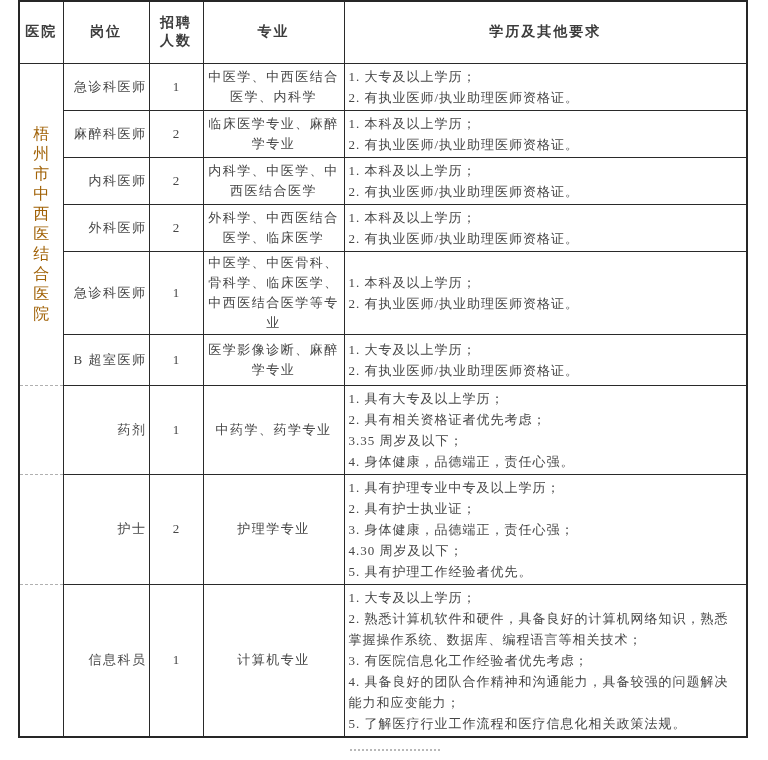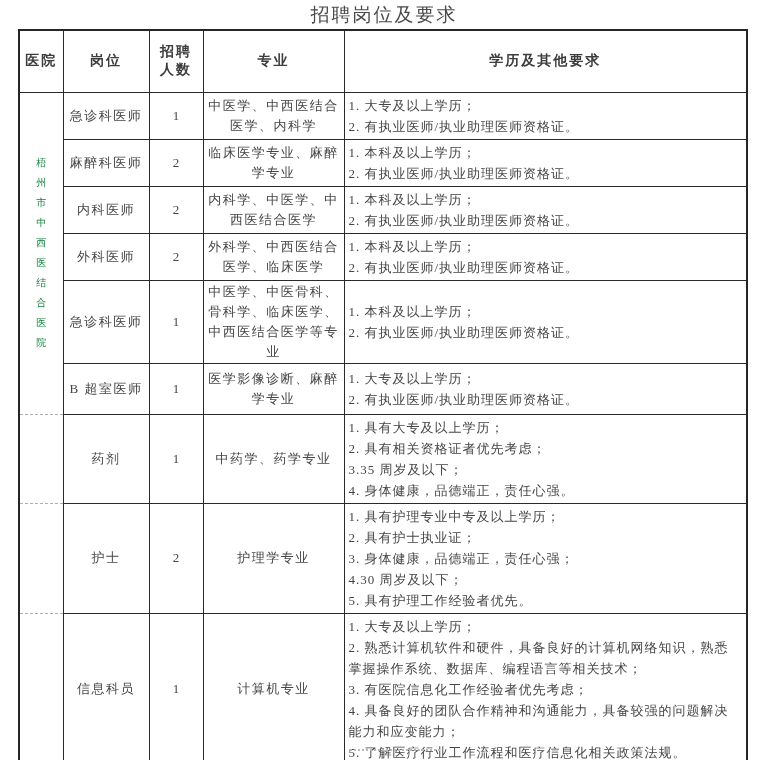--- a/index.html
+++ b/index.html
@@ -45,21 +45,21 @@
   tr.r2 { height: 45px; }
   tr.r3 { height: 46px; }
   tr.r4 { height: 40px; padding-left: 11px; }
   tr.r5 { height: 83px; }
   tr.r6 { height: 51px; font-family: Liberation Serif, serif; }
   tr.r7 { height: 86px; }
   tr.r8 { height: 106px; }
   tr.r9 { height: 147px; }
   th.th-count { padding: 0 10px; }
   td.cell-pos {
-    text-align: center;
+    text-align: right;
     letter-spacing: 1.5px;
     padding: 0 2px;
     margin-left: 12px;
   }
   td.cell-cnt {
     text-align: center;
     letter-spacing: 0;
     font-size: 13px;
   }
   td.cell-maj {
@@ -77,44 +77,43 @@
   }
   td.cell-hosp {
     text-align: center;
     border-bottom: 1px dashed #b0b0b0;
   }
   .vtext {
     width: 16px;
     margin: 0 auto;
     word-break: break-all;
     line-height: 20px;
-    font-size: 10px;
+    font-size: 16px;
     letter-spacing: 0;
-    color: #15803d;
+    color: #a16207;
   }
   td.cell-hosp-empty {
     border-top: 1px dashed #b0b0b0;
     border-bottom: 1px dashed #b0b0b0;
   }
   td.cell-hosp-empty.last { border-bottom: 1px solid #2a2a2a; }
   .scan-artifact {
     position: absolute;
     left: 350px;
     top: 749px;
     width: 90px;
     height: 0;
     border-top: 2px dotted #b8b8b8;
   }
 </style>
 </head>
 <body>
 
 <div class="page">
 
-  <div class="doc-title">招聘岗位及要求</div>
 
   <table class="recruit-table">
     <colgroup>
       <col style="width:44px">
       <col style="width:86px">
       <col style="width:54px">
       <col style="width:141px">
       <col style="width:403px">
     </colgroup>
     <thead>

